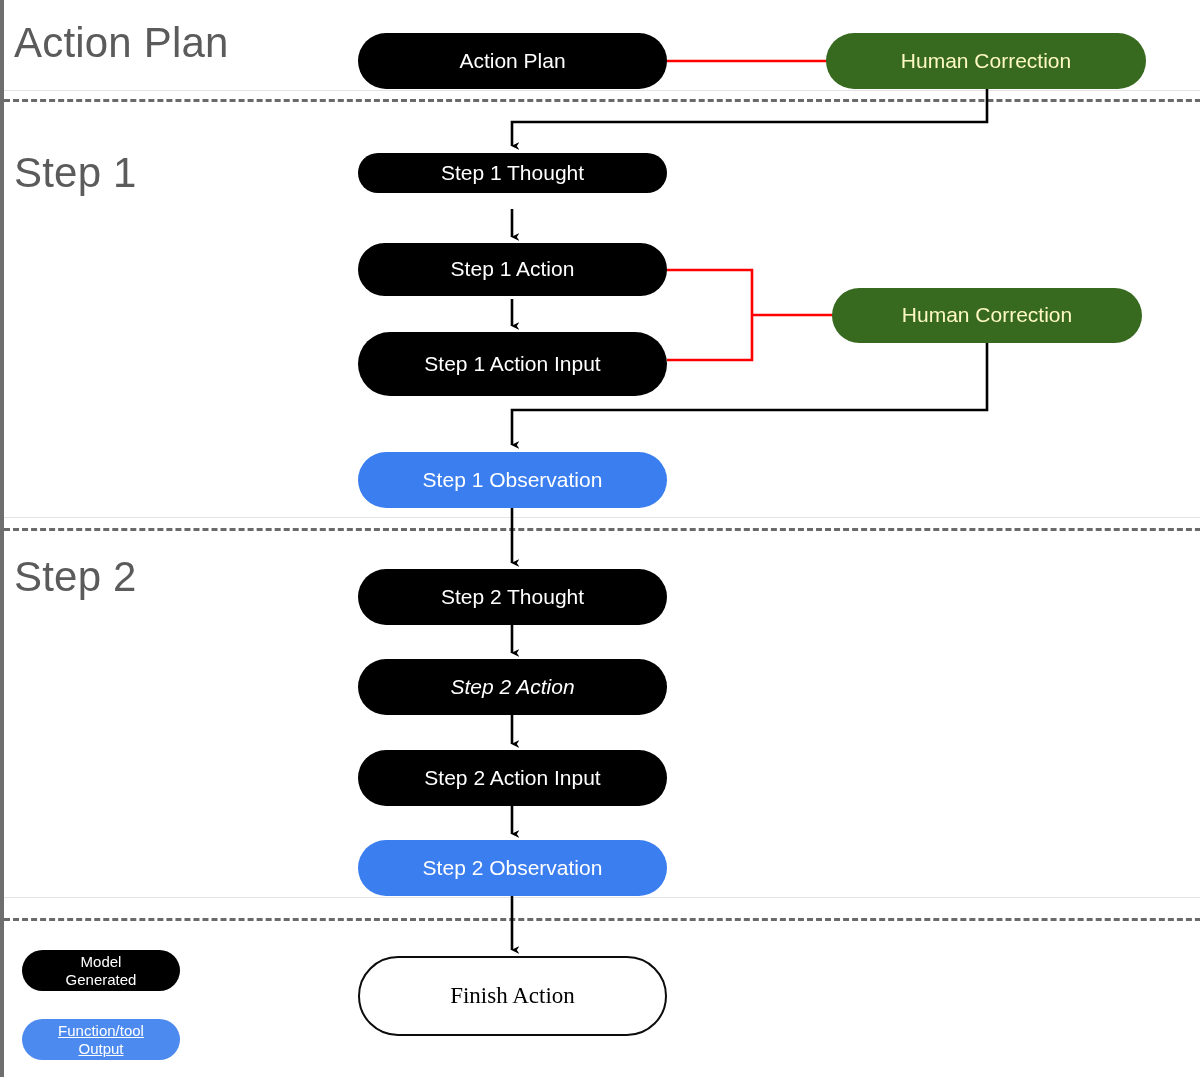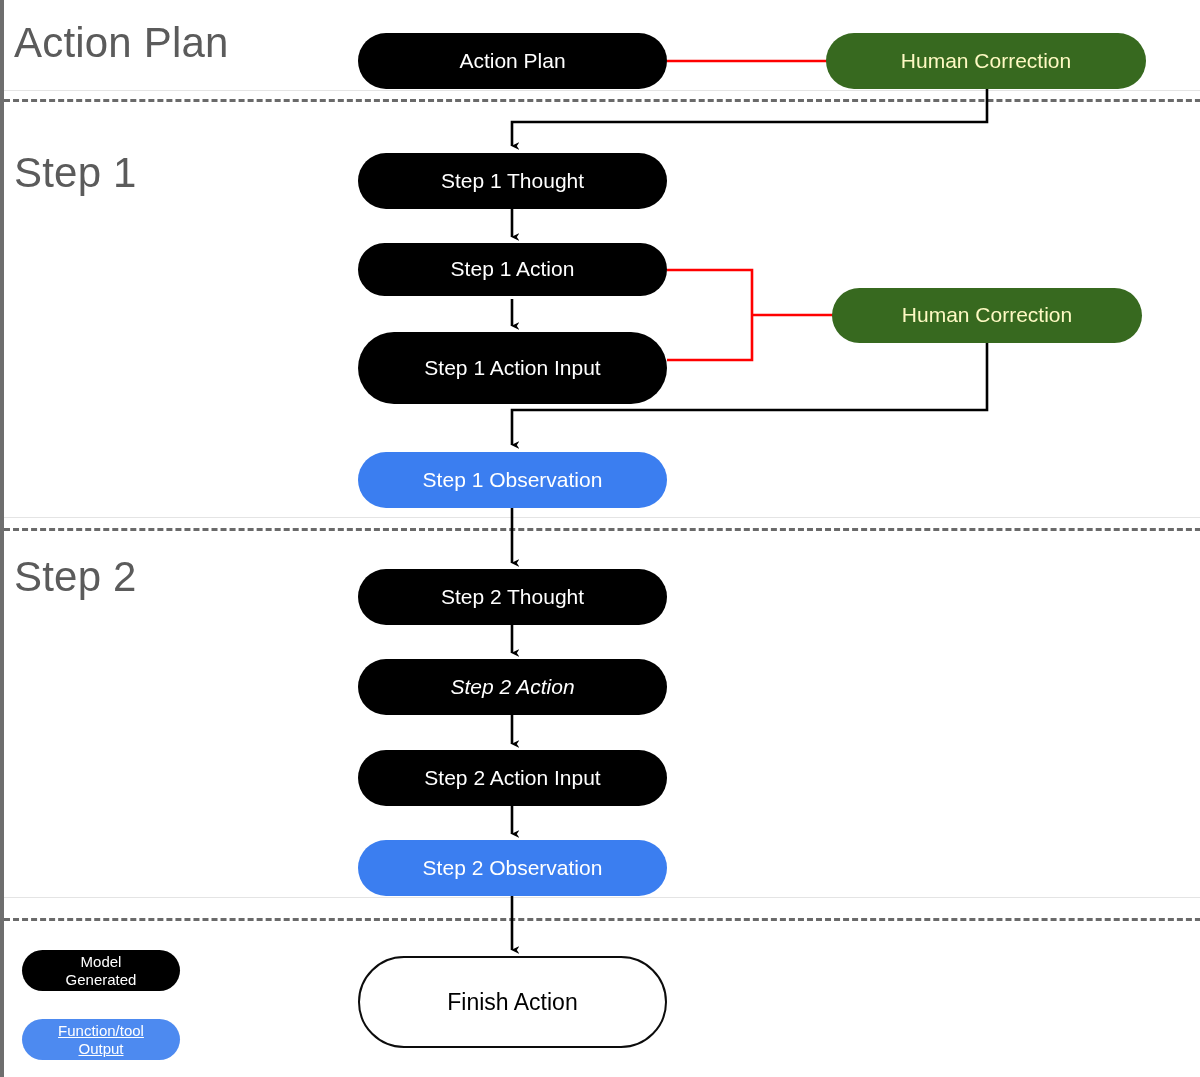--- a/index.html
+++ b/index.html
@@ -156,39 +156,39 @@
 
     <path d="M 512 806 L 512 834" fill="none" stroke="#000000" stroke-width="2.6" marker-end="url(#arrowBlack)"></path>
 
     <path d="M 512 896 L 512 950" fill="none" stroke="#000000" stroke-width="2.6" marker-end="url(#arrowBlack)"></path>
   </svg>
 
   <div class="node black" style="left:358px; top:33px; width:309px; height:56px;">Action Plan</div>
 
   <div class="node green" style="left:826px; top:33px; width:320px; height:56px;">Human Correction</div>
 
-  <div class="node black" style="left:358px; top:153px; width:309px; height:56px;">Step 1 Thought</div>
+  <div class="node black" style="left:358px; top:153px; width:309px; height:40px;">Step 1 Thought</div>
 
   <div class="node black" style="left:358px; top:243px; width:309px; height:53px;">Step 1 Action</div>
 
-  <div class="node black" style="left:358px; top:332px; width:309px; height:72px;">Step 1 Action Input</div>
+  <div class="node black" style="left:358px; top:332px; width:309px; height:64px;">Step 1 Action Input</div>
 
   <div class="node green" style="left:832px; top:288px; width:310px; height:55px;">Human Correction</div>
 
   <div class="node blue" style="left:358px; top:452px; width:309px; height:56px;">Step 1 Observation</div>
 
   <div class="node black" style="left:358px; top:569px; width:309px; height:56px;">Step 2 Thought</div>
 
   <div class="node black" style="left:358px; top:659px; width:309px; height:56px;font-style:italic;">Step 2 Action</div>
 
   <div class="node black" style="left:358px; top:750px; width:309px; height:56px;">Step 2 Action Input</div>
 
   <div class="node blue" style="left:358px; top:840px; width:309px; height:56px;">Step 2 Observation</div>
 
-  <div class="node outline" style="left:358px; top:956px; width:309px; height:92px; font-size:23px;">Finish Action</div>
+  <div class="node outline" style="left:358px; top:956px; width:309px; height:80px; font-size:23px;font-family:Liberation Serif, serif;">Finish Action</div>
 
   <div class="legend-chip black" style="left:22px; top:950px; width:158px; height:41px;">
     <span style="display:block;">
       <span>Model</span><br>
       <span>Generated</span>
     </span>
   </div>
 
   <div class="legend-chip blue" style="left:22px; top:1019px; width:158px; height:41px;">
     <span style="display:block;">

